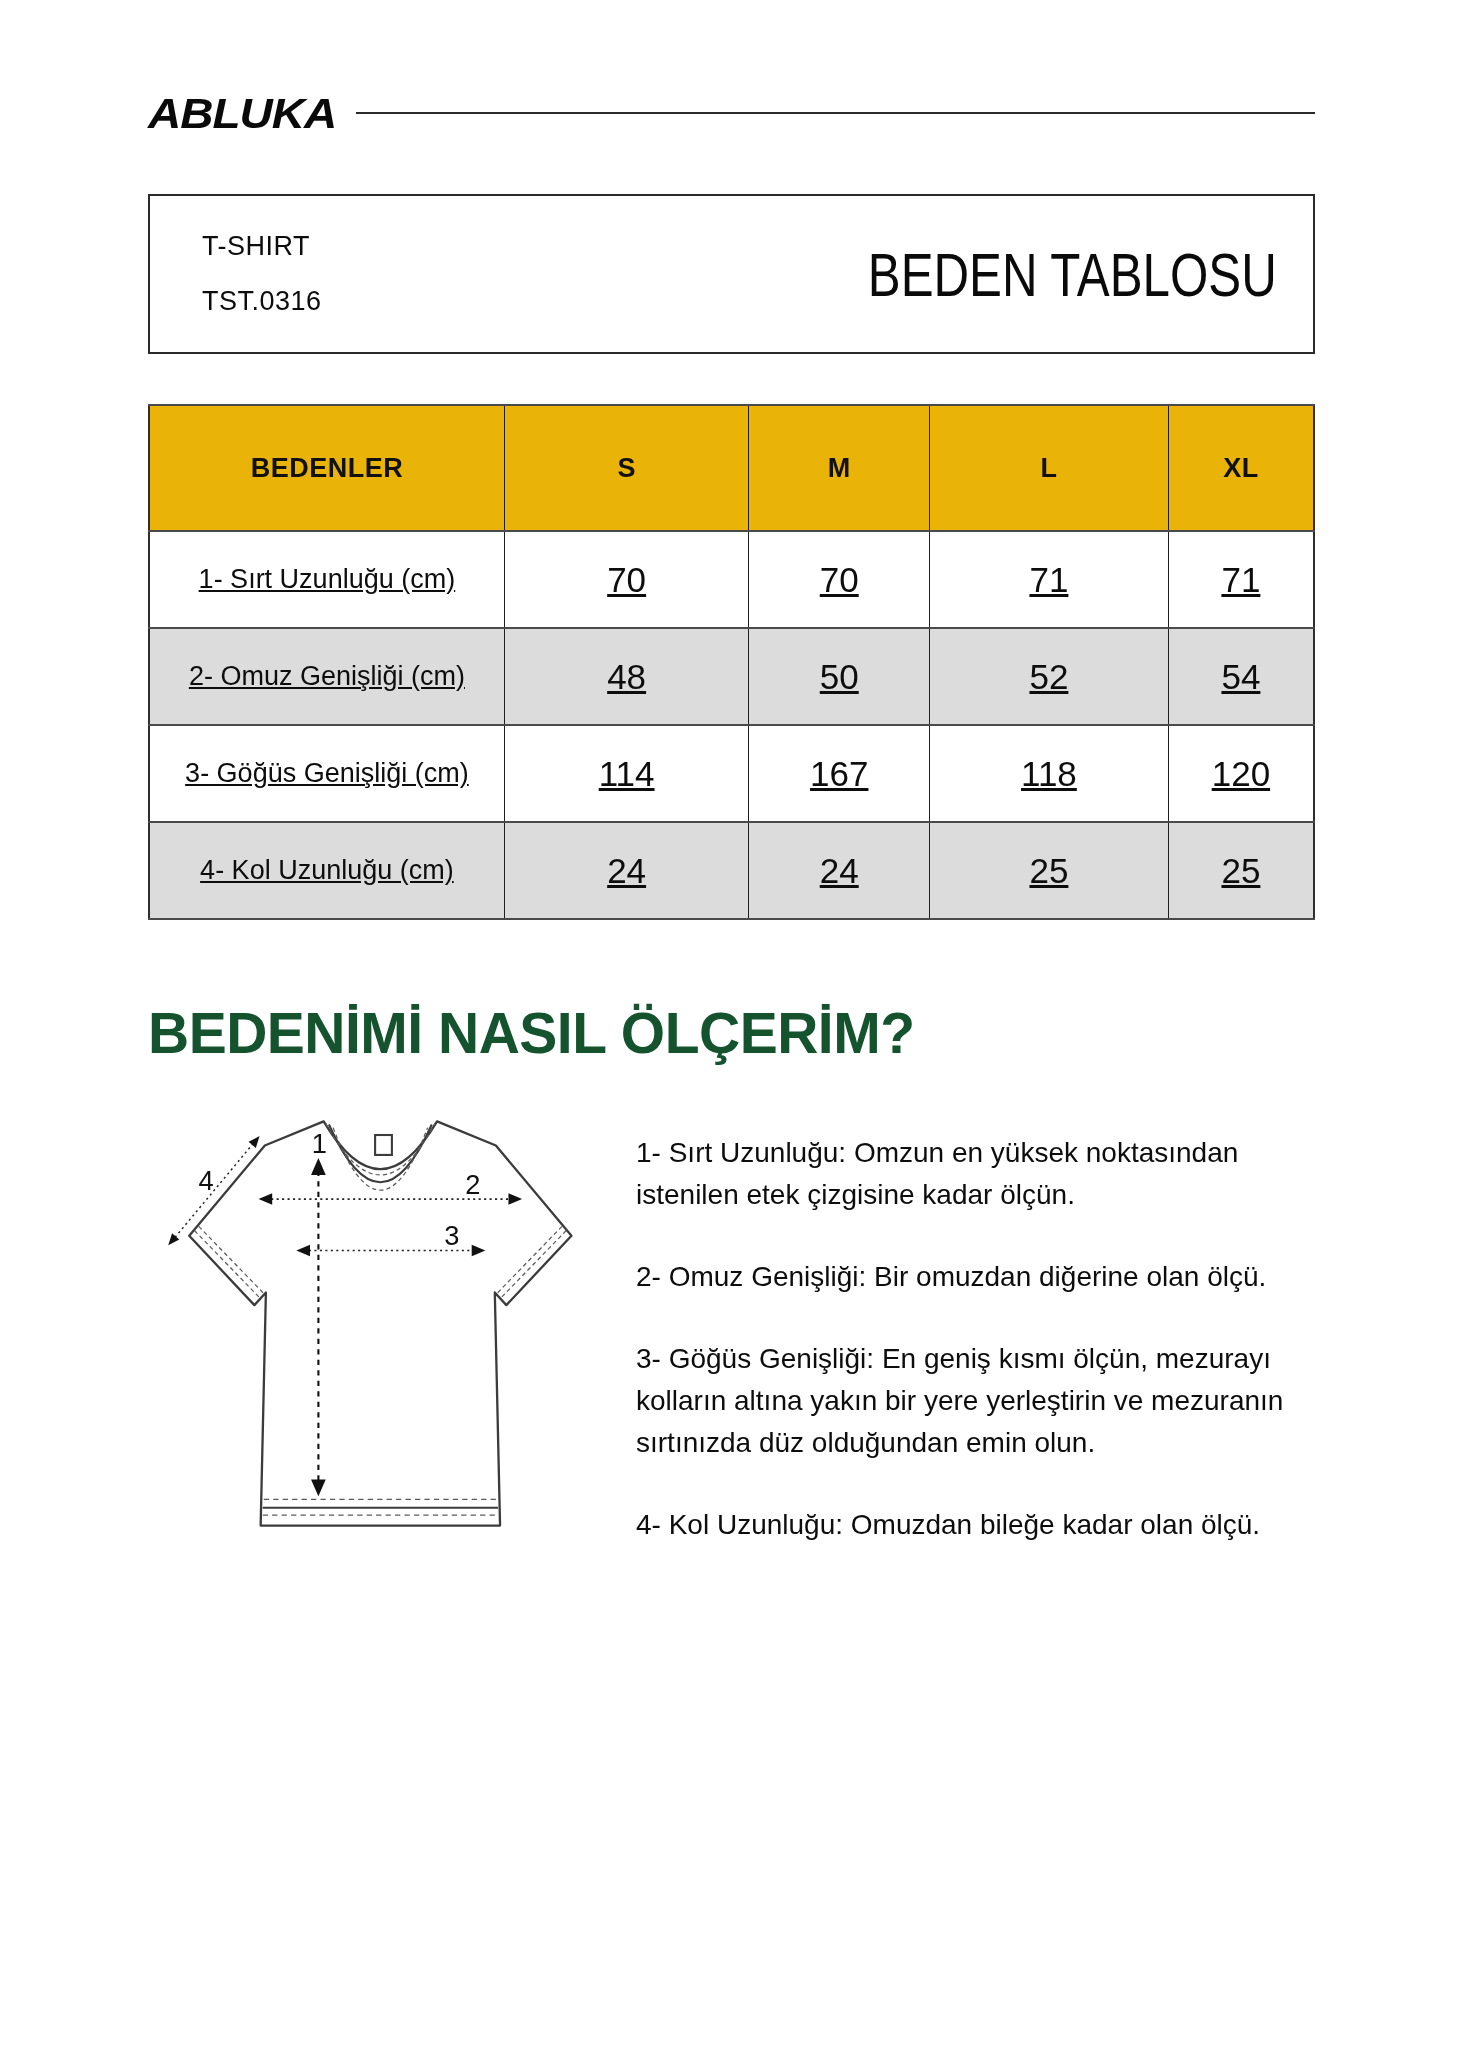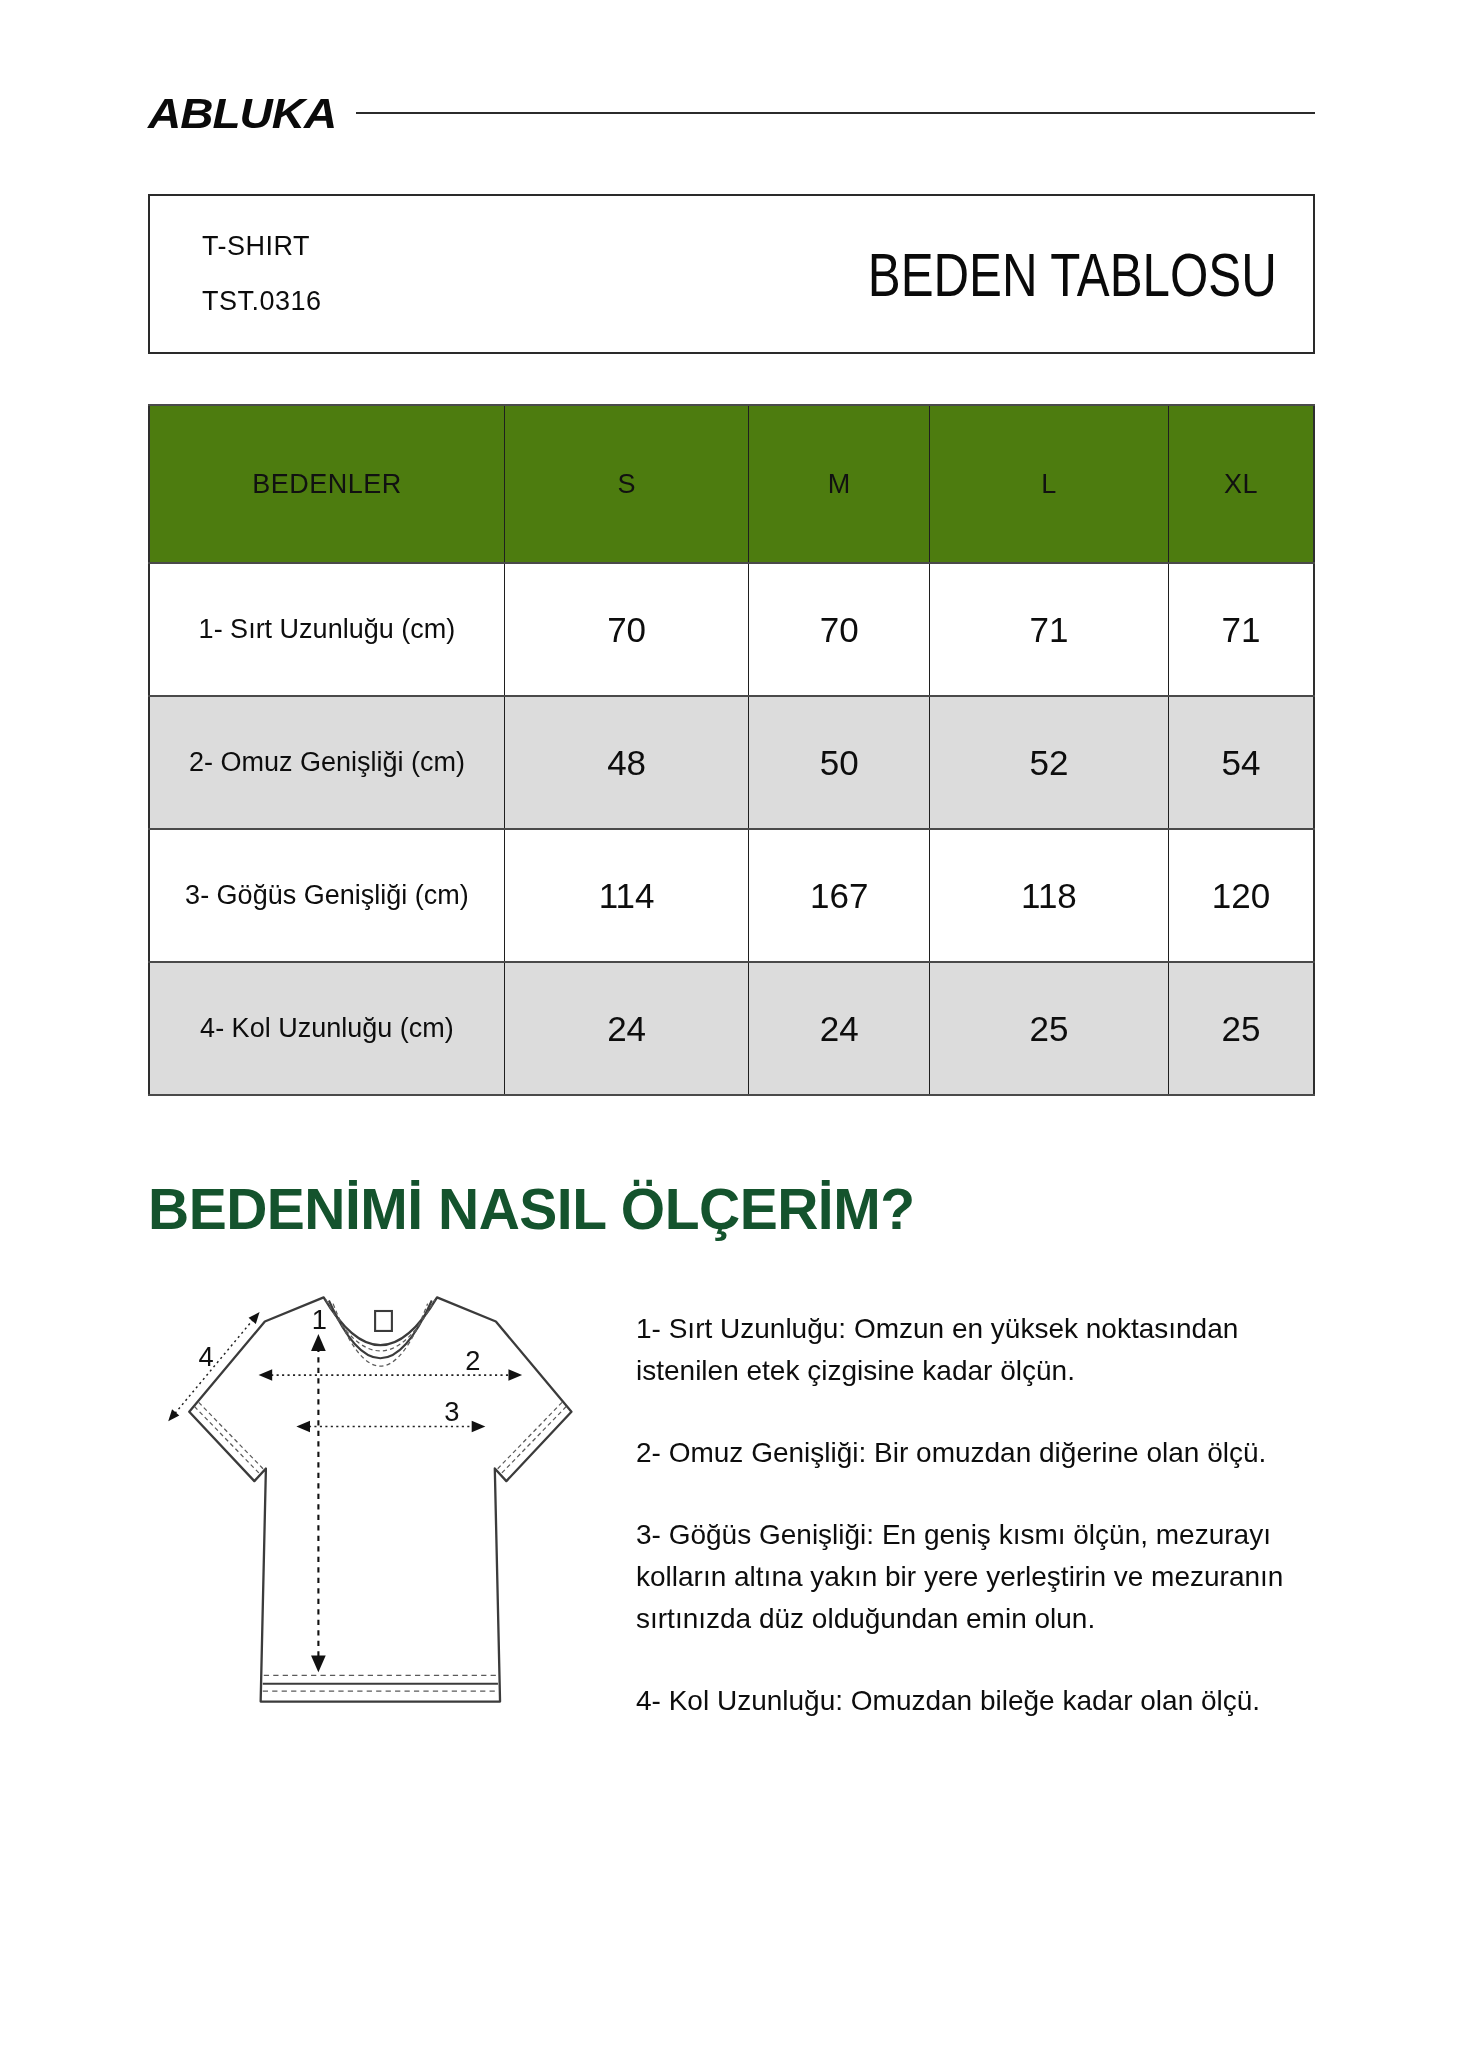--- a/index.html
+++ b/index.html
@@ -46,22 +46,22 @@
   .size-table col.c0 { width:30.5%; }
   .size-table col.c1 { width:21%; }
   .size-table col.c2 { width:15.5%; }
   .size-table col.c3 { width:20.5%; }
   .size-table col.c4 { width:12.5%; }
   .size-table th, .size-table td {
     border-left:1px solid #1f1f1f; border-right:1px solid #1f1f1f;
     border-top:2px solid #4a4a4a; border-bottom:2px solid #4a4a4a;
     text-align:center; vertical-align:middle;
   }
-  .size-table thead th { height:158px; background:#4d7c0f; font-size:27px; font-weight:normal; letter-spacing:0.5px; }
-  .size-table tbody td { height:133px; background:#ffffff; }
+  .size-table thead th { height:126px; background:#eab308; font-size:27px; font-weight:bold; letter-spacing:0.5px; }
+  .size-table tbody td { height:97px; background:#ffffff;text-decoration:underline; }
   .size-table tbody tr.shaded td { background:#dcdcdc; }
   .size-table td.row-label { font-size:27px; font-weight:normal; color:#0d0d0d; }
   .size-table td.size-value { font-size:35px; color:#0d0d0d; }
 
   
   .section-heading {
     margin-top:80px;
     font-size:57px; font-weight:bold; letter-spacing:-0.5px; color:#14532d;
   }
   .measure-wrap { display:flex; align-items:flex-start; margin-top:48px; }

